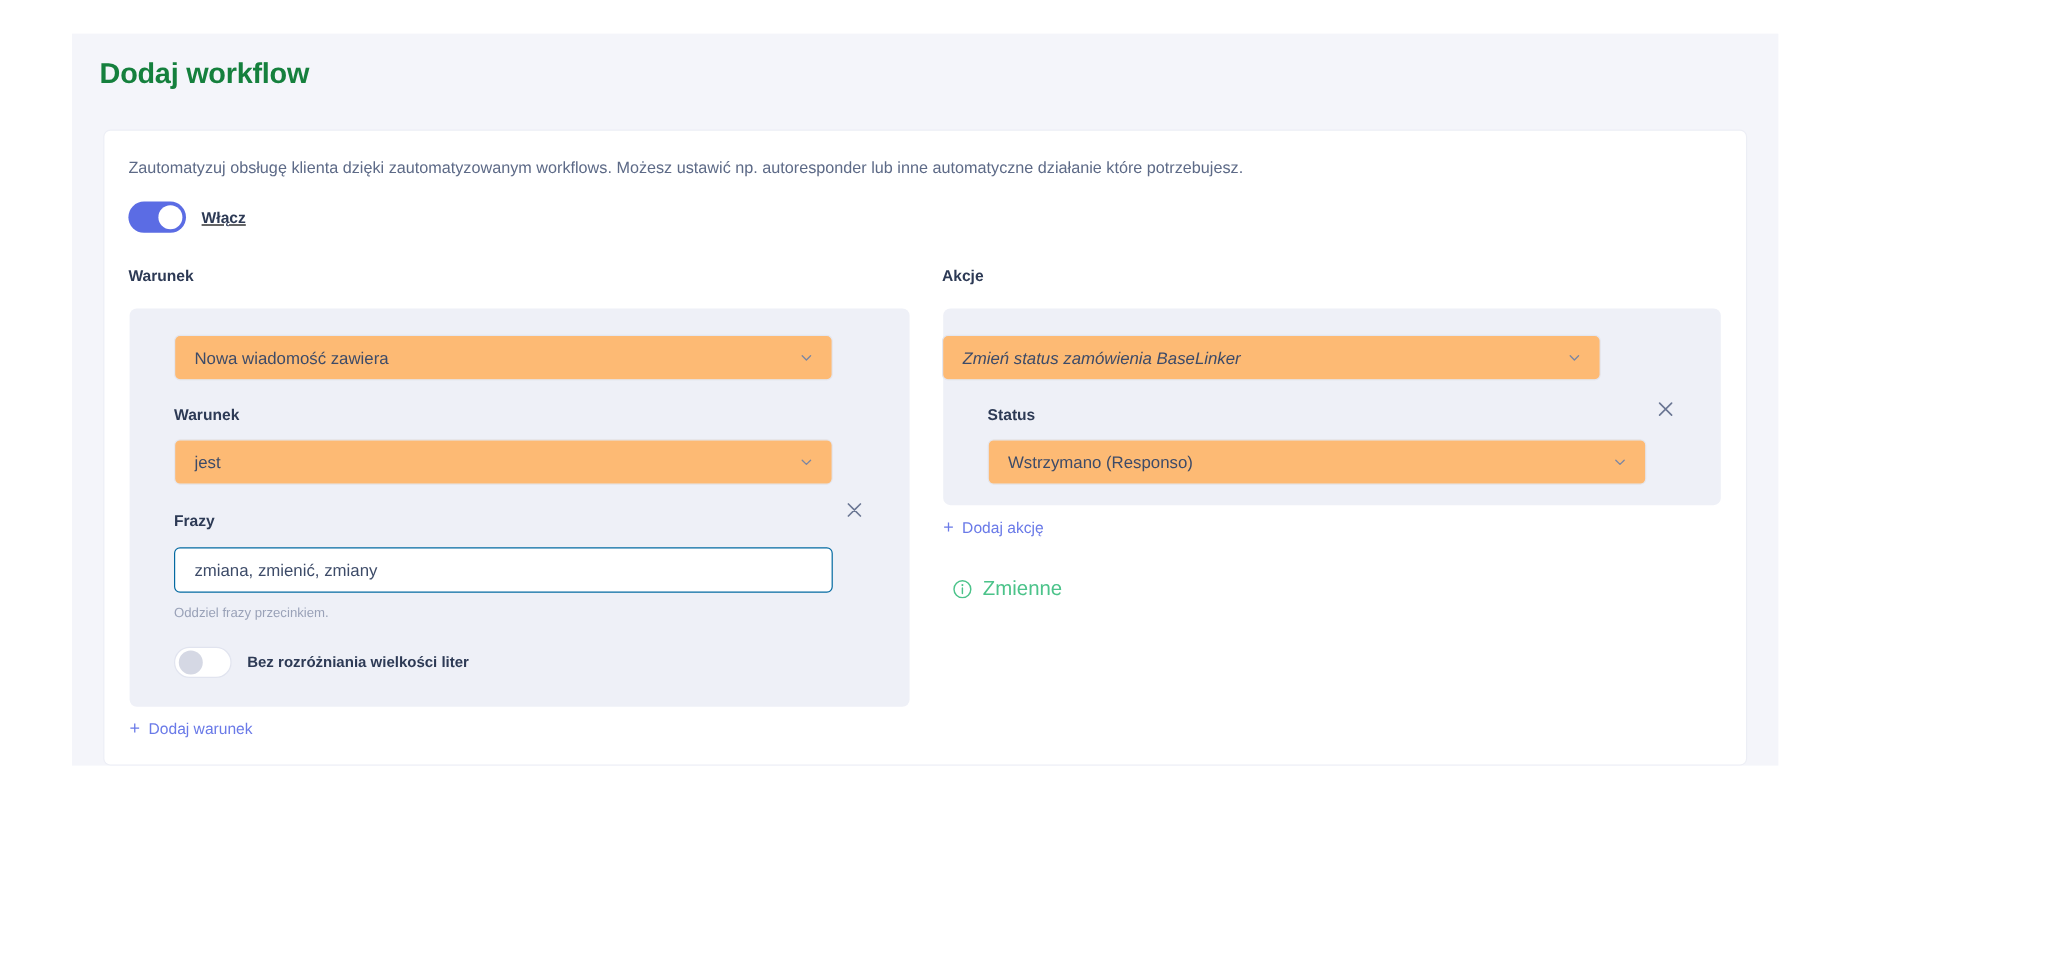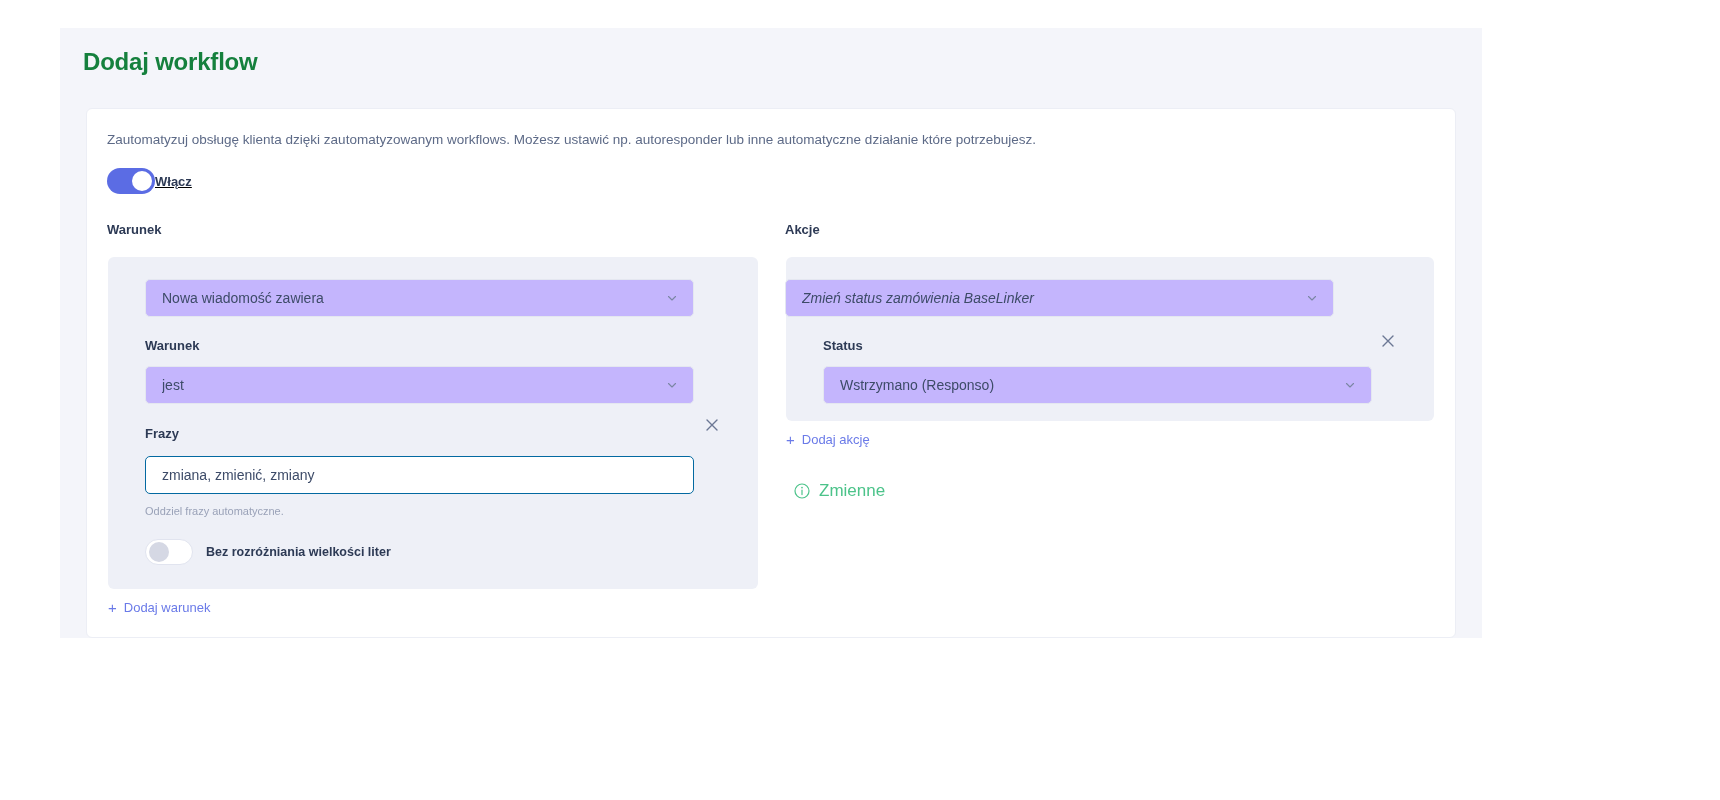--- a/index.html
+++ b/index.html
@@ -53,20 +53,21 @@
     white-space: nowrap;
   }
 
   
   .enable-row {
     position: absolute;
     left: 107px;
     top: 168px;
     display: flex;
     align-items: center;
+    gap: 13px;
     text-decoration: underline;
   }
 
   .switch {
     width: 48px;
     height: 26px;
     border-radius: 13px;
     position: relative;
     flex: none;
   }
@@ -111,21 +112,21 @@
 
   
   .field-label {
     font-size: 13px;
     font-weight: bold;
     color: #2d3a55;
   }
 
   
   .select {
-    background: #c4b5fd;
+    background: #fdba74;
     border: 1px solid #e4e7f0;
     border-radius: 5px;
     height: 38px;
     display: flex;
     align-items: center;
     padding: 0 12px 0 16px;
     position: relative;
   }
   .select .value {
     font-size: 14px;
@@ -256,21 +257,21 @@
     <path d="M1.5 3.5 L5 7 L8.5 3.5" fill="none" stroke="#7a86a3" stroke-width="1.1" stroke-linecap="round" stroke-linejoin="round"></path>
   </svg>
 </div>
 
 <div class="field-label" id="cond-label-3">Frazy</div>
 
 <div class="text-input" id="cond-input-3">
   <span class="value" placeholder="zmiana, zmienić, zmiany">zmiana, zmienić, zmiany</span>
 </div>
 
-<div class="hint" id="cond-hint">Oddziel frazy automatyczne.</div>
+<div class="hint" id="cond-hint">Oddziel frazy przecinkiem.</div>
 
 <div id="cond-toggle">
   <div class="switch off">
     <div class="knob"></div>
   </div>
   <span class="switch-label small">Bez rozróżniania wielkości liter</span>
 </div>
 
 <svg class="remove-btn" id="cond-remove" viewBox="0 0 20 20">
   <path d="M5 5 L15 15 M15 5 L5 15" stroke="#6b7794" stroke-width="1.4" stroke-linecap="round"></path>

